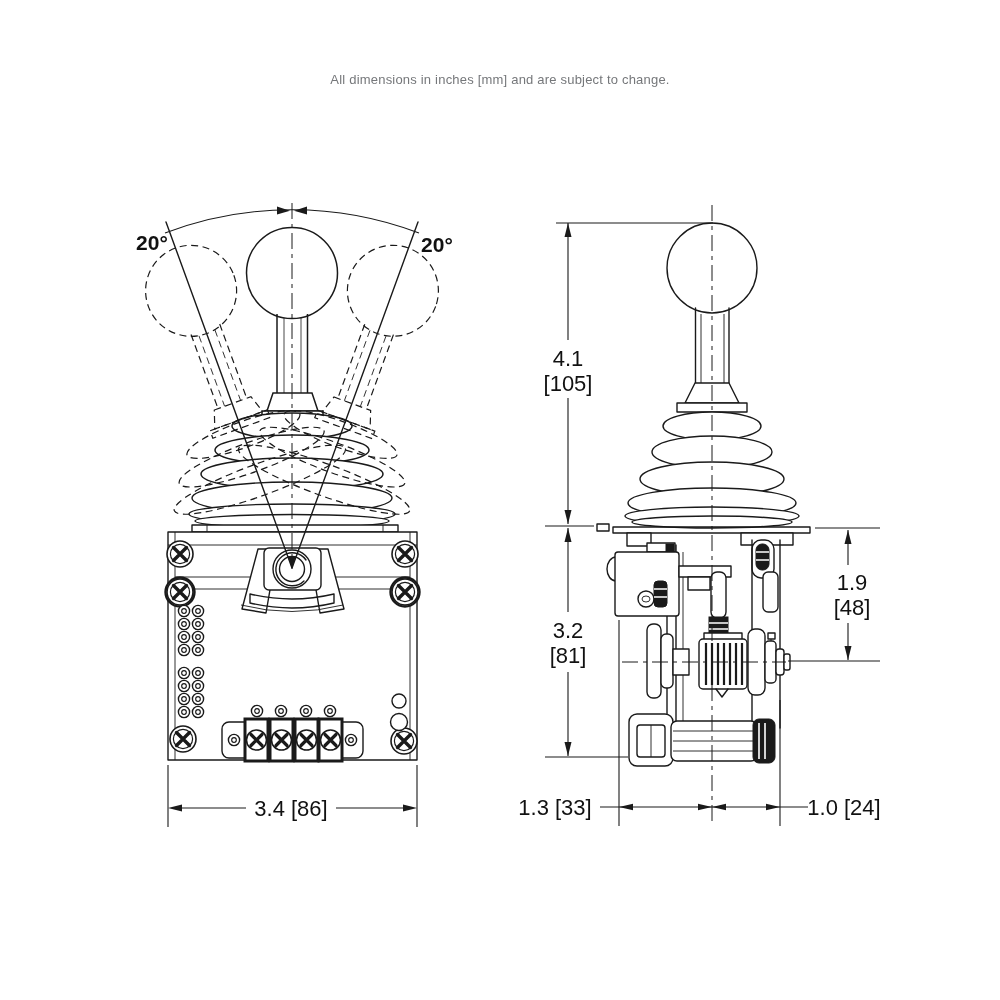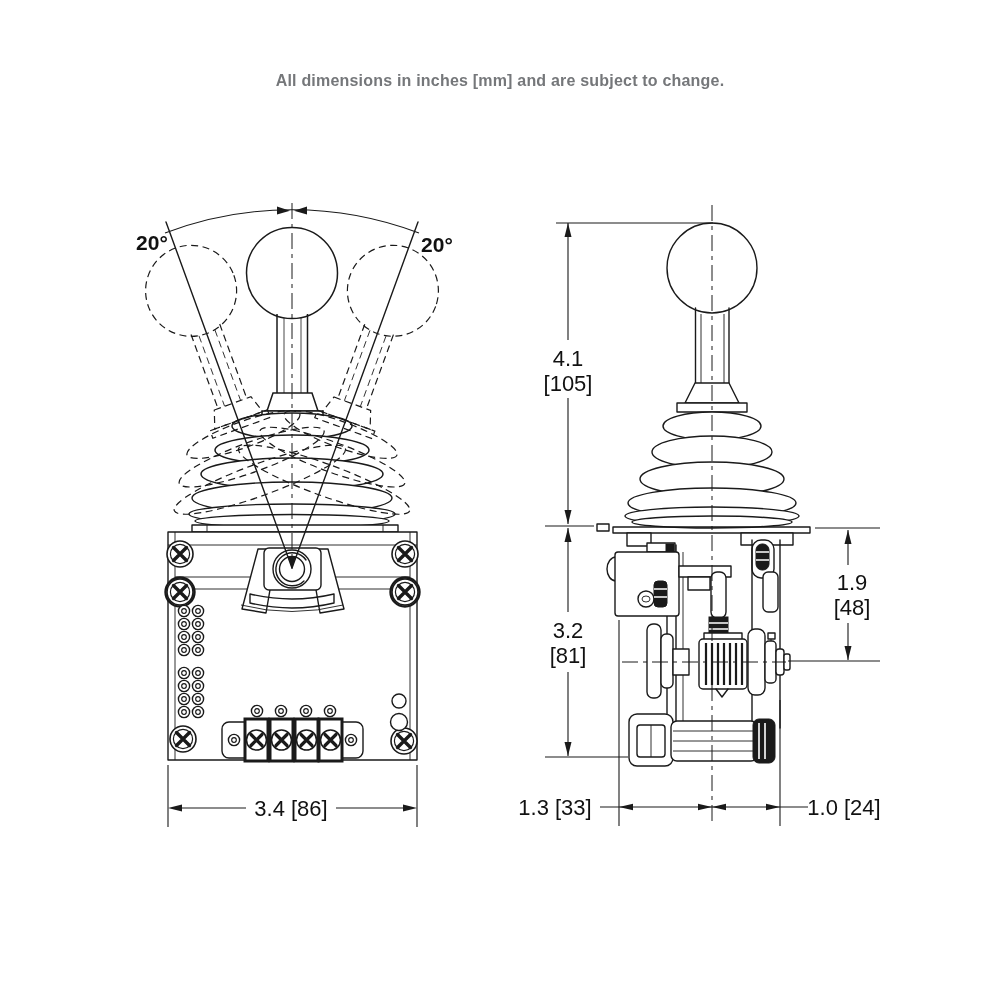--- a/index.html
+++ b/index.html
@@ -1,19 +1,19 @@
 <!DOCTYPE html>
 <html><head>
 <meta charset="utf-8">
 <style>
   html,body{margin:0;padding:0;background:#ffffff;}
   .canvas{position:relative;width:1000px;height:1000px;background:#ffffff;overflow:hidden;
           font-family:"Liberation Sans", sans-serif;}
   .note{position:absolute;left:0;top:72px;width:1000px;text-align:center;
-        font-size:16px;letter-spacing:.2px;color:#75777a;font-weight:bold;}
+        font-size:13px;letter-spacing:.2px;color:#75777a;}
   svg{position:absolute;left:0;top:0;}
   .ln{stroke:#1a1a1a;stroke-width:1.4;fill:none;stroke-linecap:round;stroke-linejoin:round;}
   .lnw{stroke:#1a1a1a;stroke-width:1.4;fill:#ffffff;stroke-linejoin:round;}
   .thin{stroke:#1a1a1a;stroke-width:.9;fill:none;}
   .dim{stroke:#1a1a1a;stroke-width:1.1;fill:none;}
   .arr{fill:#1a1a1a;stroke:none;}
   .dark{fill:#1a1a1a;stroke:#1a1a1a;stroke-width:1;}
   .cl{stroke:#1a1a1a;stroke-width:1;fill:none;stroke-dasharray:16 5 4 5;}
   text.dtxt{font-family:"Liberation Sans",sans-serif;font-size:22px;fill:#111111;}
   text.atxt{font-family:"Liberation Sans",sans-serif;font-size:21px;font-weight:700;fill:#111111;}

